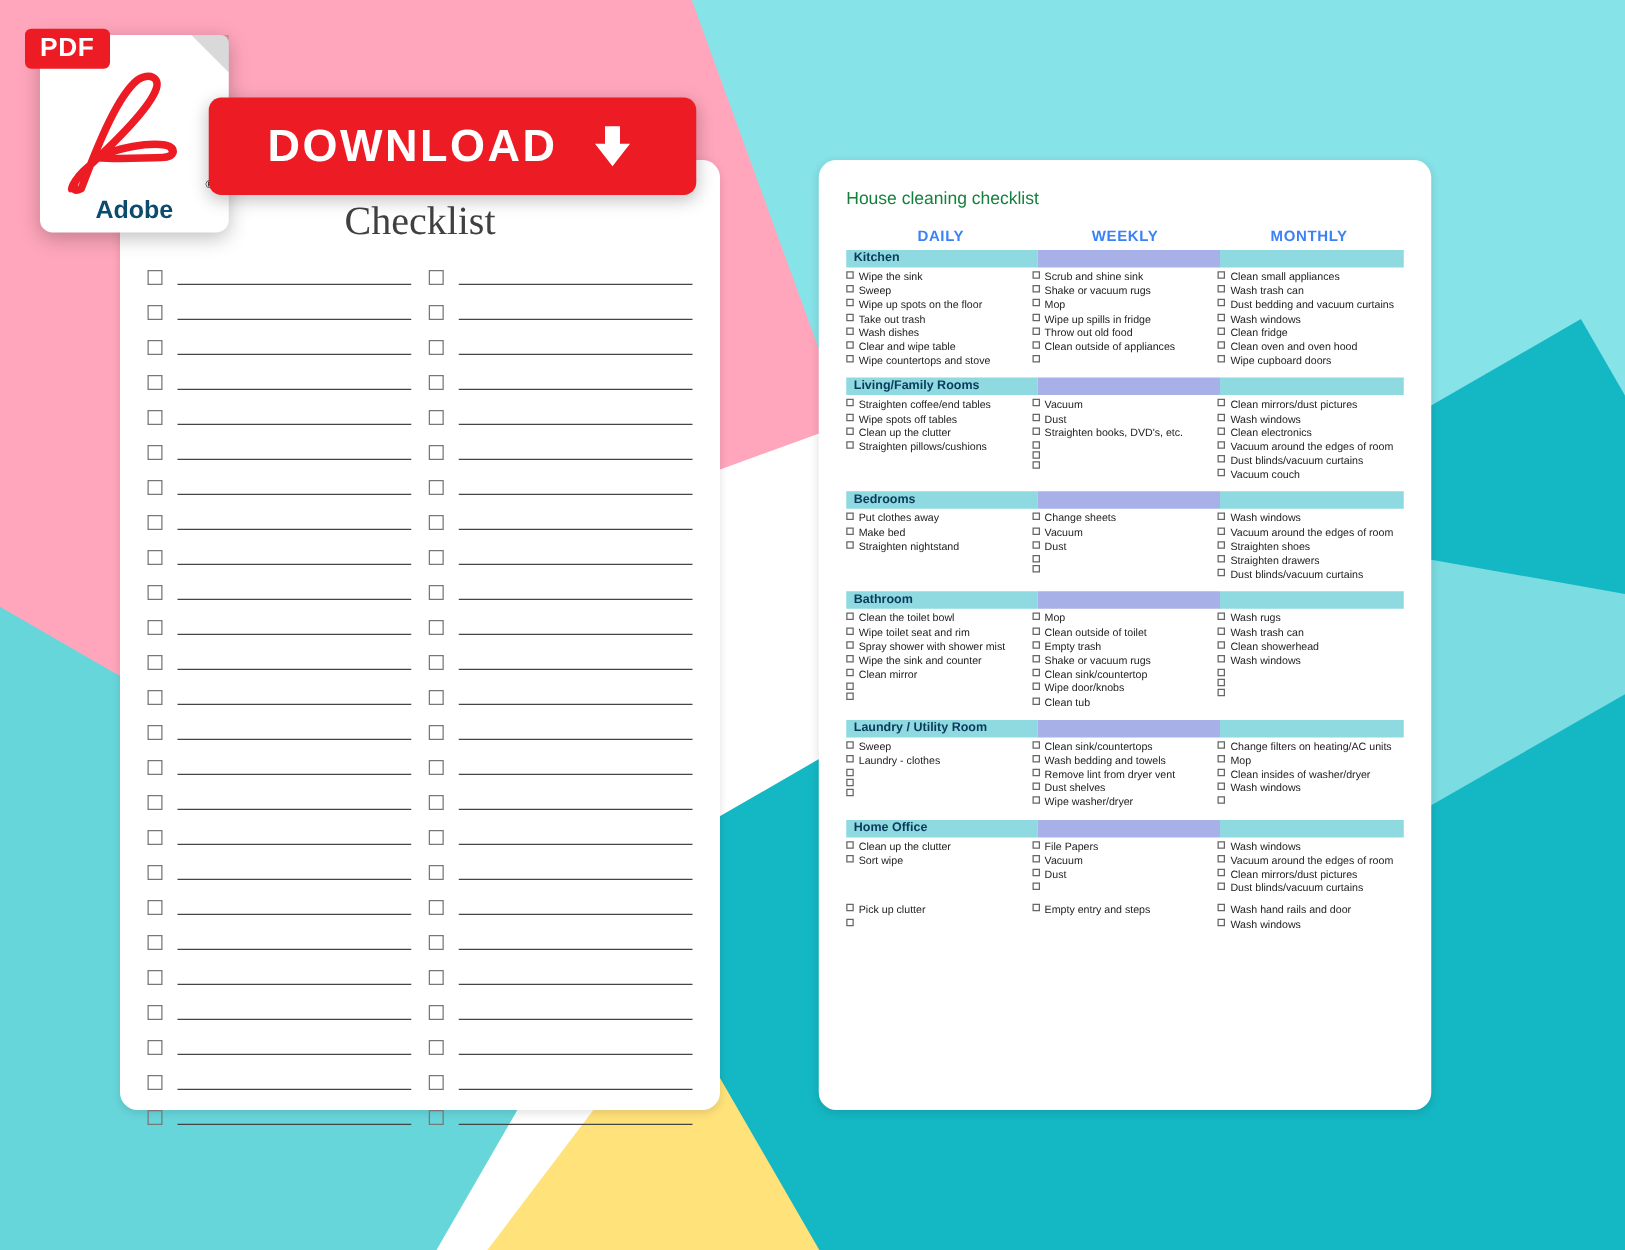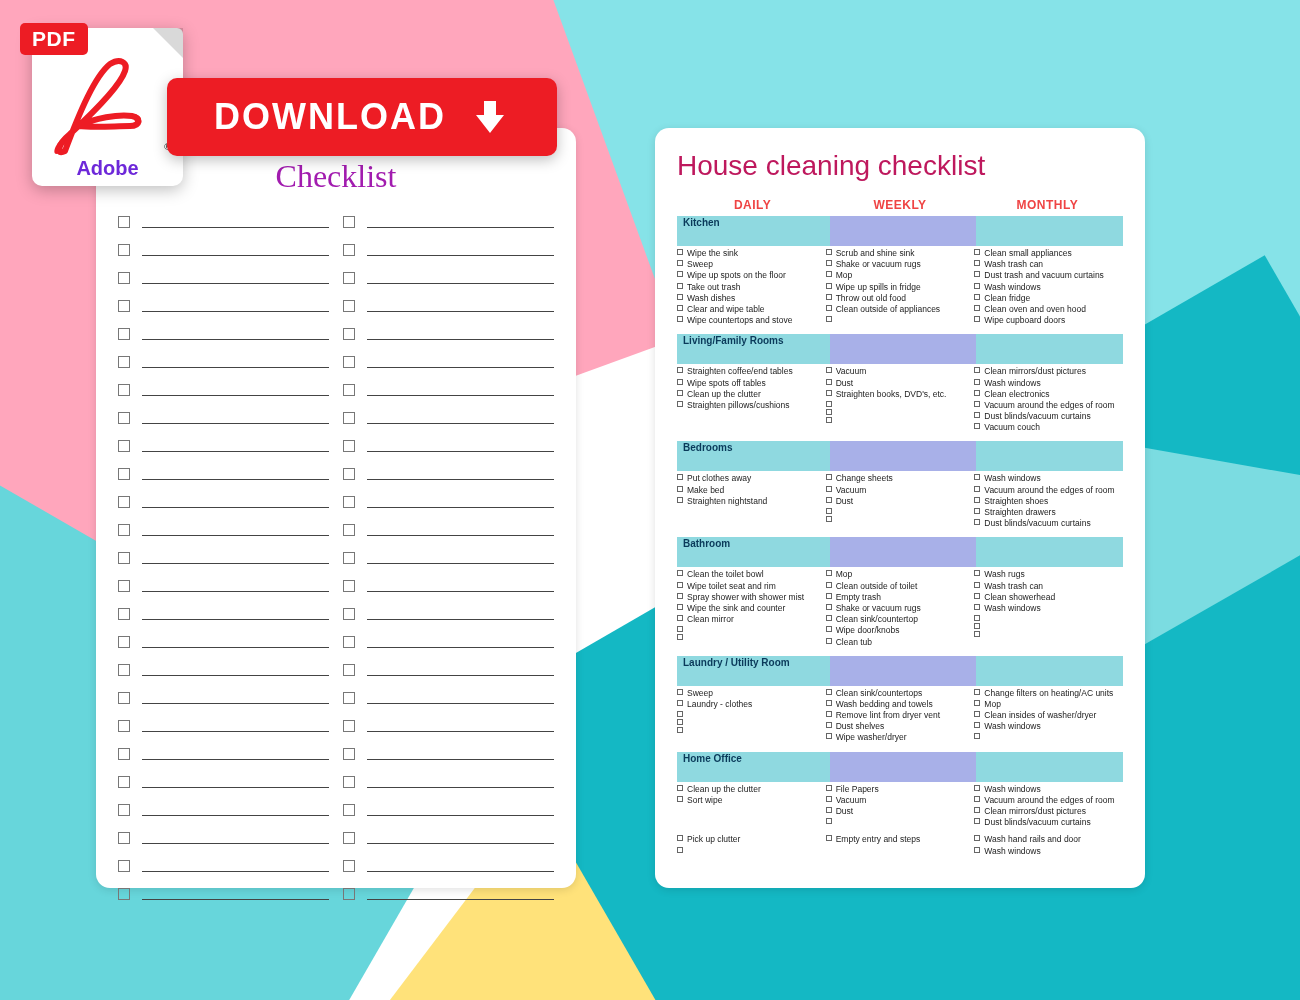--- a/index.html
+++ b/index.html
@@ -14,48 +14,48 @@
 .bg .tr2 { width:900px;height:900px; background:#67d6db; left:-580px; bottom:-380px; transform:rotate(30deg);}
 .bg .tr3 { width:900px;height:900px; background:#14b8c4; right:-250px; bottom:-320px; transform:rotate(-30deg);}
 .bg .tr4 { width:0;height:0; border-left:300px solid transparent; border-right:300px solid transparent; border-top:250px solid #7bdce1; right:-90px; top:440px; transform:rotate(10deg);}
 
 
 .page { position:absolute; background:#fff; border-radius:14px; box-shadow:0 2px 8px rgba(0,0,0,.12); }
 .page-left  { width:480px; height:760px; left:96px; top:128px; padding:30px 22px 20px; }
 .page-right { width:490px; height:760px; left:655px; top:128px; padding:22px 22px 16px; }
 
 
-.blank-title { font-family:"Brush Script MT","Segoe Script",cursive; font-size:32px; text-align:center; color:#a21caf; margin-bottom:18px; }
+.blank-title { font-family:"Brush Script MT","Segoe Script",cursive; font-size:32px; text-align:center; color:#404040; margin-bottom:18px; }
 .blank-cols { display:flex; gap:14px; }
 .blank-col { flex:1; }
 .blank-row { display:flex; align-items:center; margin-bottom:10px; height:18px; }
 .blank-box { width:12px; height:12px; border:1px solid #777; margin-right:12px; flex:0 0 12px; }
 .blank-line { flex:1; border-bottom:1px solid #444; height:12px; }
 
 
-.right-title { color:#be185d; font-size:28px; font-weight:400; margin-bottom:16px; }
+.right-title { color:#15803d; font-size:14px; font-weight:400; margin-bottom:16px; }
 .freq { display:flex; margin-bottom:4px; padding:0 2px;}
-.freq div { flex:1; text-align:center; color:#ef4444; font-weight:700; font-size:12px; letter-spacing:.5px;}
+.freq div { flex:1; text-align:center; color:#3b82f6; font-weight:700; font-size:12px; letter-spacing:.5px;}
 .section-label { display:flex; margin-top:4px;}
-.section-label span{ display:block; height:30px; line-height:14px;}
+.section-label span{ display:block; height:14px; line-height:14px;}
 .section-label .c1 { flex:1; background:#8fd9e0; color:#0a3a5a; font-weight:700; font-size:10px; padding-left:6px;}
 .section-label .c2 { flex:1; background:#a8b0e8;}
 .section-label .c3 { flex:1; background:#8fd9e0;}
 .tasks { display:flex; padding:2px 0 4px;}
 .tcol { flex:1; padding-right:6px;}
 .ti { display:flex; align-items:flex-start; font-size:8.5px; color:#222; line-height:1.2; margin-bottom:1px;}
 .ti .cb { width:6px; height:6px; border:1px solid #666; margin:1px 4px 0 0; flex:0 0 6px;}
 .ti span { flex:1; }
 
 
 .badge { position:absolute; left:32px; top:28px; width:151px; height:158px; background:#fff; border-radius:6px 6px 10px 10px; box-shadow:0 4px 16px rgba(0,0,0,.25); }
 .badge::after{ content:""; position:absolute; right:0; top:0; width:0;height:0; border-top:30px solid rgba(0,0,0,.15); border-left:30px solid transparent;}
 .badge .pill{ position:absolute; left:-12px; top:-5px; background:#ed1c24; color:#fff; font-weight:800; font-size:21px; padding:4px 12px; border-radius:5px; letter-spacing:.5px;}
 .badge svg{ position:absolute; left:18px; top:28px; }
-.badge .adobe{ position:absolute; bottom:6px; left:0; right:0; text-align:center; font-weight:800; font-size:20px; color:#6d28d9;}
+.badge .adobe{ position:absolute; bottom:6px; left:0; right:0; text-align:center; font-weight:800; font-size:20px; color:#0c4a6e;}
 .badge .r{ position:absolute; right:12px; bottom:34px; font-size:9px;}
 .dl { position:absolute; left:167px; top:78px; width:390px; height:78px; background:#ed1c24; color:#fff; border-radius:10px; display:flex; align-items:center; justify-content:center; gap:24px; box-shadow:0 4px 14px rgba(0,0,0,.25); cursor:pointer;}
 .dl span{ font-size:36px; font-weight:800; letter-spacing:2px;}
 .dl svg{ width:40px; height:40px;}
 </style>
 </head>
 <body>
 
 <div class="bg">
   <div class="tr1"></div>
@@ -354,21 +354,21 @@
           <div class="ti">
             <div class="cb"></div>
             <span>Clean small appliances</span>
           </div>
           <div class="ti">
             <div class="cb"></div>
             <span>Wash trash can</span>
           </div>
           <div class="ti">
             <div class="cb"></div>
-            <span>Dust trash and vacuum curtains</span>
+            <span>Dust bedding and vacuum curtains</span>
           </div>
           <div class="ti">
             <div class="cb"></div>
             <span>Wash windows</span>
           </div>
           <div class="ti">
             <div class="cb"></div>
             <span>Clean fridge</span>
           </div>
           <div class="ti">

